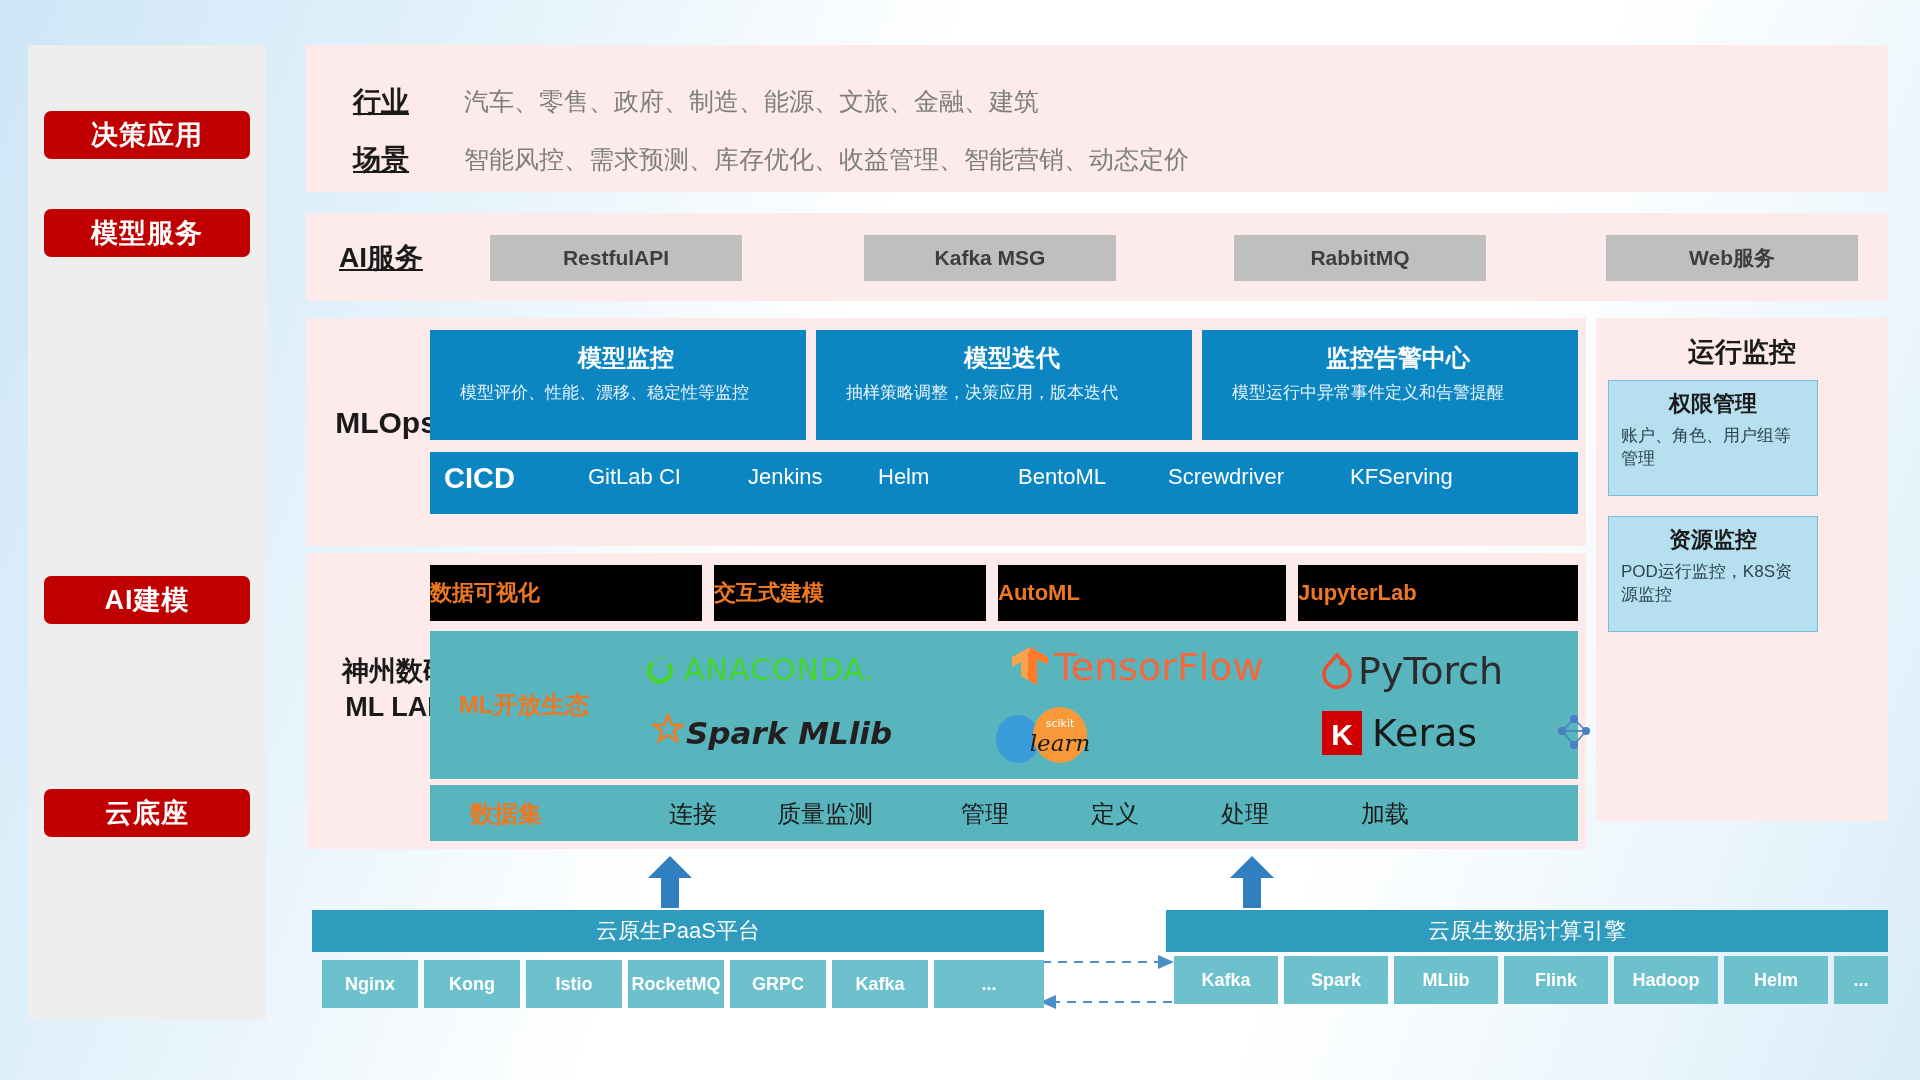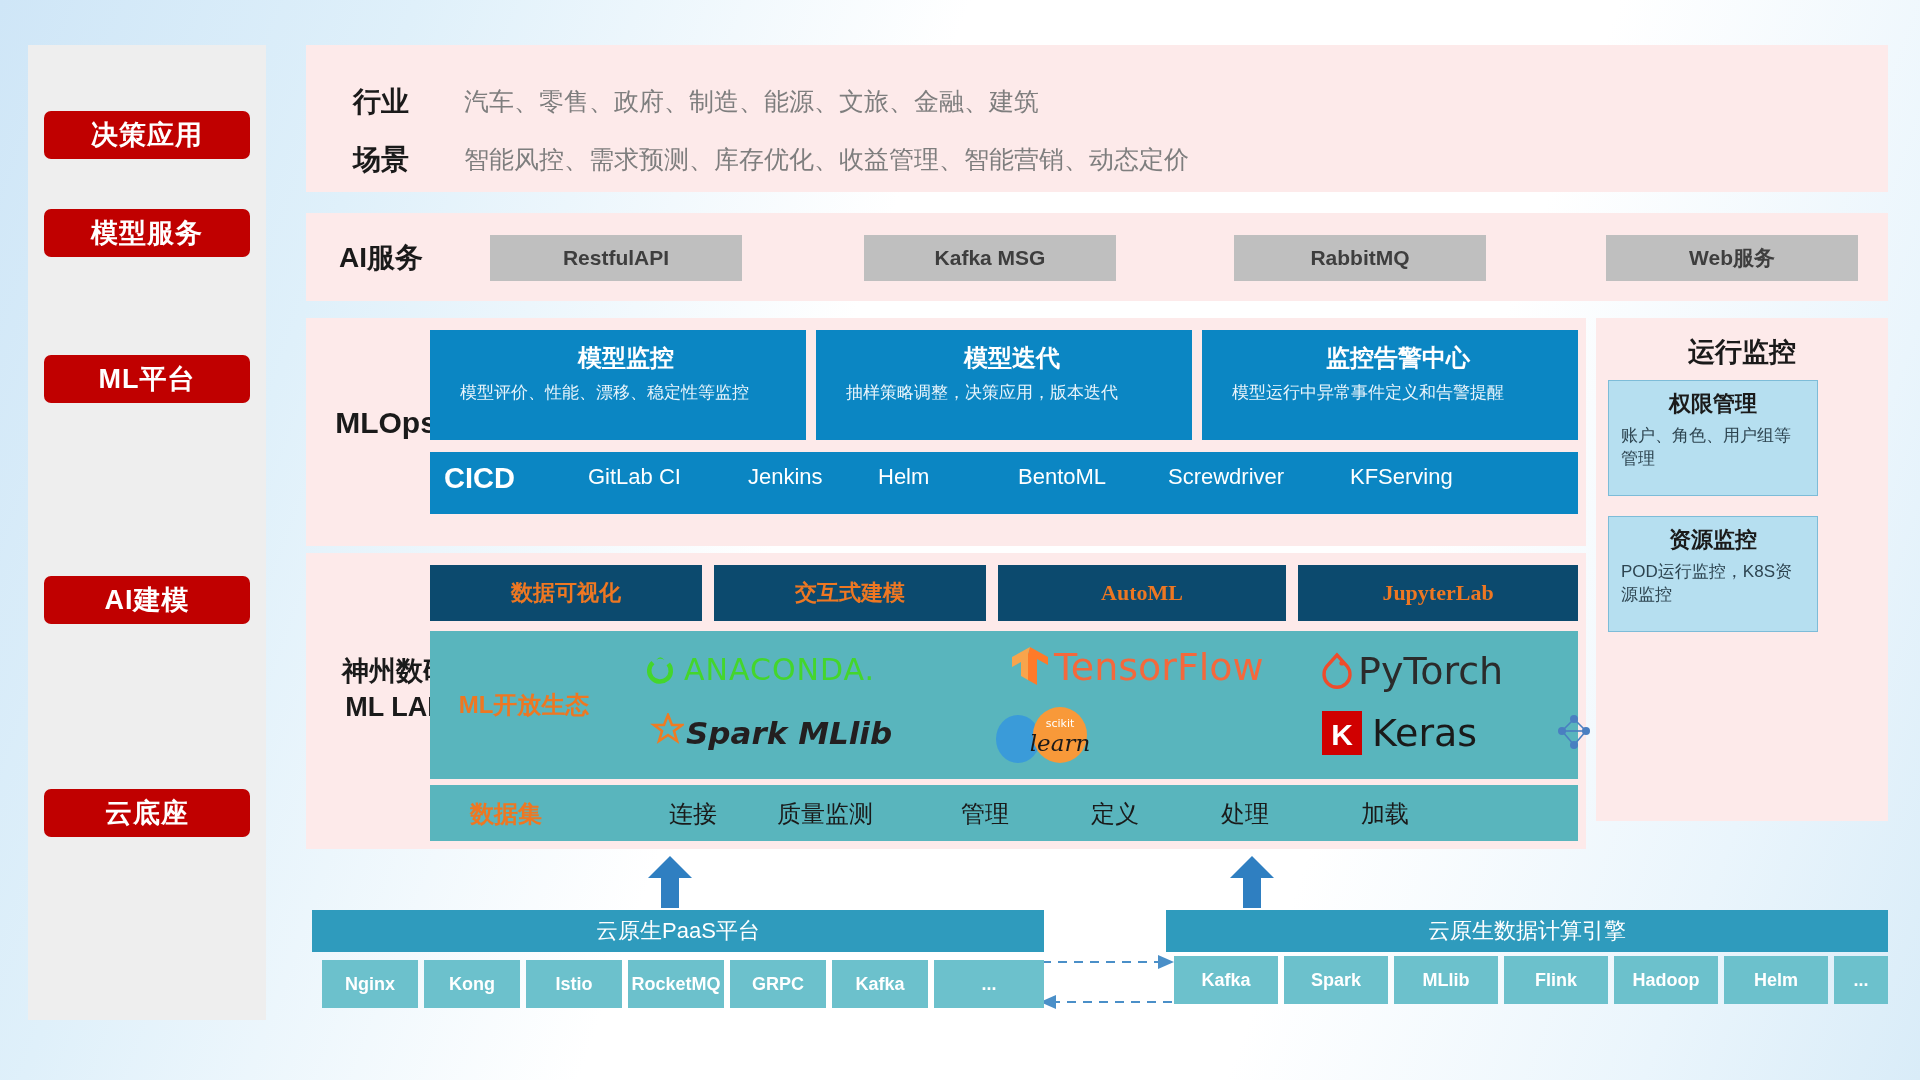--- a/index.html
+++ b/index.html
@@ -54,20 +54,21 @@
 
   
   #band-apps { left: 306px; top: 45px; width: 1582px; height: 147px; }
   .row-key {
     position: absolute;
     font-size: 28px;
     font-weight: bold;
     color: #1a1a1a;
     width: 130px;
     text-align: center;
+    text-decoration: underline;
   }
   .row-val {
     position: absolute;
     font-size: 25px;
     color: #7e7e7e;
     white-space: nowrap;
   }
 
   
   #band-svc { left: 306px; top: 213px; width: 1582px; height: 88px; }
@@ -139,28 +140,27 @@
     text-align: center;
     font-size: 27px;
     font-weight: bold;
     color: #1a1a1a;
     line-height: 1.35;
   }
   .tool-chip {
     position: absolute;
     top: 12px;
     height: 56px;
-    background: #0c4a6e;
+    background: #000000;
     color: #ee7722;
     font-size: 22px;
     font-weight: bold;
     display: flex;
     align-items: center;
-    justify-content: center;
-    font-family: Liberation Serif, serif;
+    justify-content: flex-start;
   }
   #eco-panel {
     position: absolute;
     left: 124px; top: 78px;
     width: 1148px; height: 148px;
     background: #59b5bd;
   }
   #eco-key {
     position: absolute;
     left: 14px; top: 58px;
@@ -266,23 +266,20 @@
 <body>
 
 <div id="root">
 
   <div id="left-rail">
     <div class="rail-chip" style="top:66px">
         <span>决策应用</span>
       </div>
     <div class="rail-chip" style="top:164px">
         <span>模型服务</span>
-      </div>
-    <div class="rail-chip" style="top:310px">
-        <span>ML平台</span>
       </div>
     <div class="rail-chip" style="top:531px">
         <span>AI建模</span>
       </div>
     <div class="rail-chip" style="top:744px">
         <span>云底座</span>
       </div>
   </div>
 
   <div class="band" id="band-apps">

